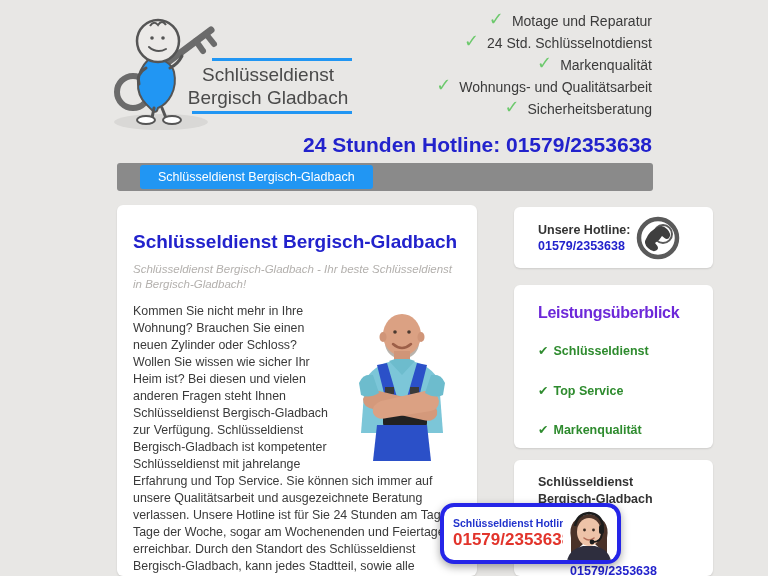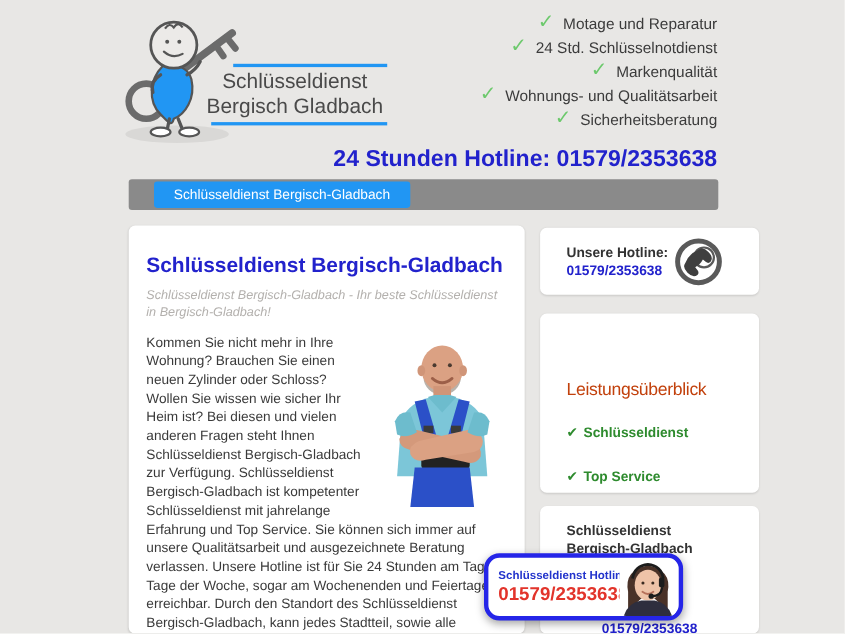--- a/index.html
+++ b/index.html
@@ -29,29 +29,29 @@
   .nav-tab { position:absolute; left:23px; top:2px; height:24px; line-height:24px; padding:0 18px; background:#2196f3; border-radius:3px; color:#fff; font-size:12.5px; white-space:nowrap; }
 
   
   .main-panel { position:absolute; left:117px; top:205px; width:360px; height:371px; background:#fff; border-radius:6px; box-shadow:0 1px 2px rgba(0,0,0,.12); padding:14px 16px; }
   .page-title { font-size:19px; font-weight:bold; color:#2222cc; margin-top:12px; }
   .page-subtitle { margin-top:9px; font-size:11.5px; font-style:italic; color:#b3b0ad; line-height:15px; }
   .body-copy { margin-top:11px; font-size:12.4px; line-height:17px; color:#3a3a3a; }
   .worker-img { float:right; width:118px; height:158px; margin:0 0 4px 6px; }
 
   
-  .side-box { position:absolute; left:491px; width:199px; background:#fff; border-radius:6px; box-shadow:0 1px 2px rgba(0,0,0,.12); }
+  .side-box { position:absolute; left:514px; width:199px; background:#fff; border-radius:6px; box-shadow:0 1px 2px rgba(0,0,0,.12); }
   .hotline-box { top:207px; height:61px; display:flex; align-items:center; padding-left:24px; }
   .hotline-box-text { flex:0 0 auto; }
   .hotline-box-label { font-size:12.5px; font-weight:bold; color:#333; line-height:16px; }
   .hotline-box-number { font-size:12.5px; font-weight:bold; color:#2222cc; line-height:16px; }
   .phone-icon { margin-left:5px; }
 
   .services-box { top:285px; height:163px; padding:19px 0 0 24px; }
-  .services-title { font-size:16px; font-weight:normal; color:#c2410c; letter-spacing:-0.3px;margin-top:42px; }
+  .services-title { font-size:16px; font-weight:bold; color:#6d28d9; letter-spacing:-0.3px; }
   .services-list { list-style:none; margin-top:12px; }
   .services-list li { font-size:12.5px; font-weight:bold; color:#2e8b2e; line-height:19.5px; white-space:nowrap;margin-top:20px; }
   .svc-check { margin-right:5px; }
 
   .contact-box { top:460px; height:116px; padding:14px 0 0 24px; }
   .contact-line { font-size:12.5px; font-weight:bold; color:#333; line-height:17px; }
   .contact-number { position:absolute; left:0; top:104px; width:100%; text-align:center; font-size:12.5px; font-weight:bold; color:#2222cc; }
 
   
   .popup { position:absolute; left:440px; top:503px; width:181px; height:61px; background:#fff; border:4px solid #2525e8; border-radius:14px; box-shadow:0 3px 8px rgba(0,0,0,.35); display:flex; align-items:center; padding:2px 2px 2px 9px; z-index:10; }

